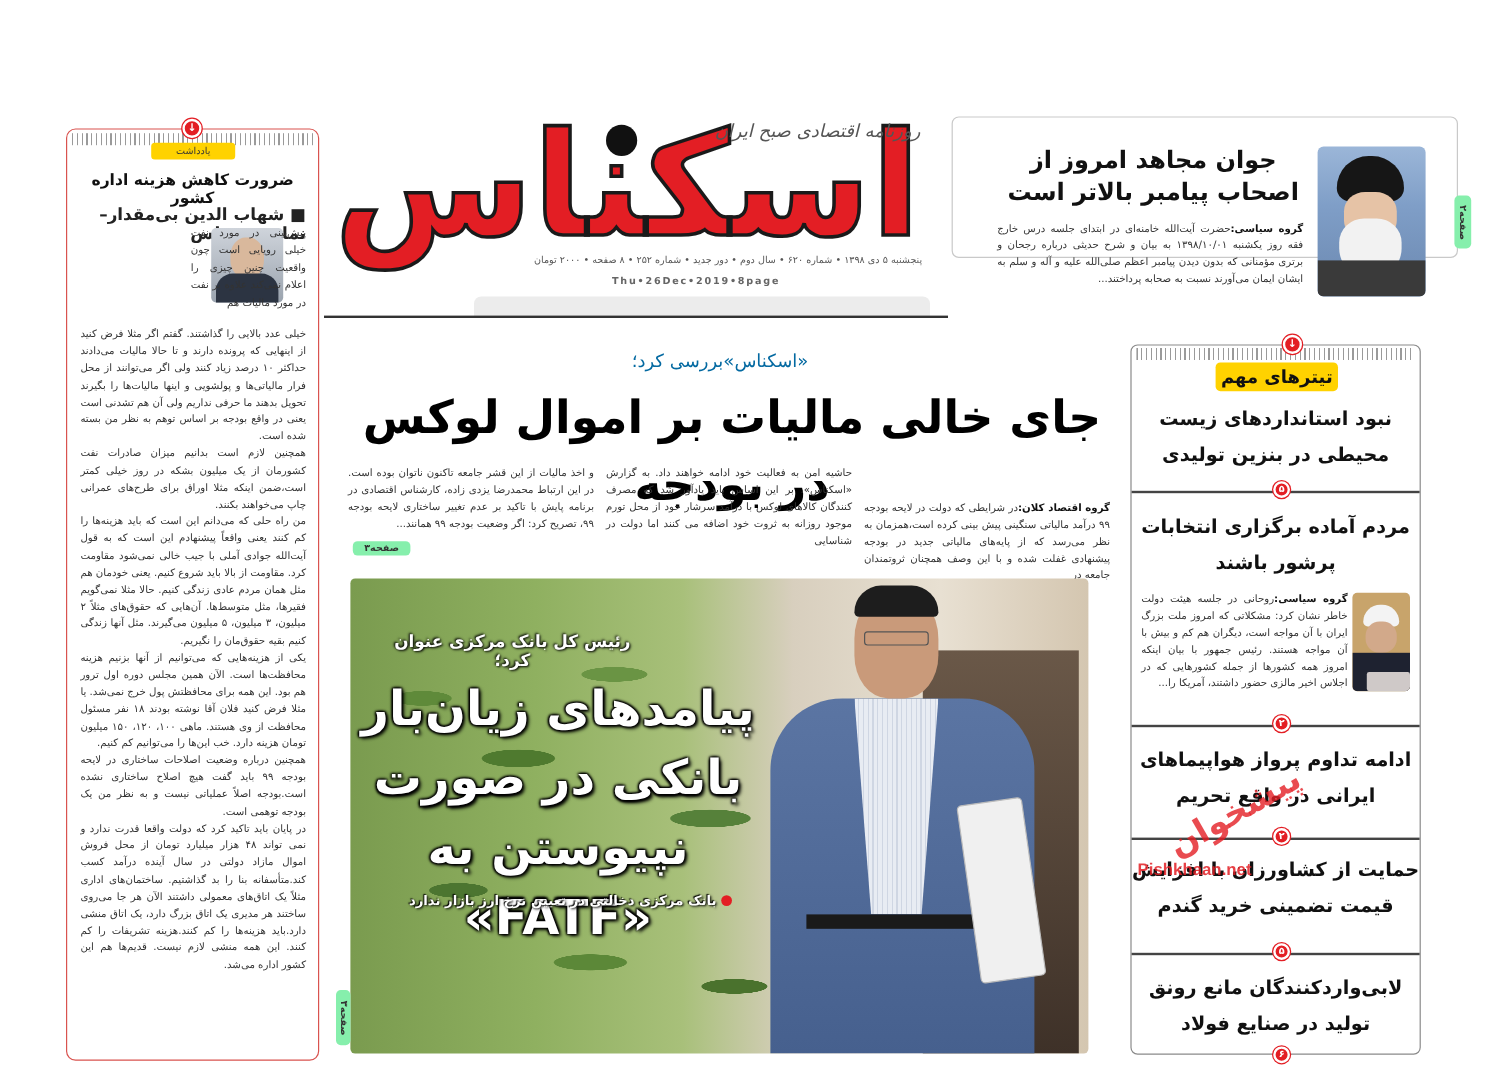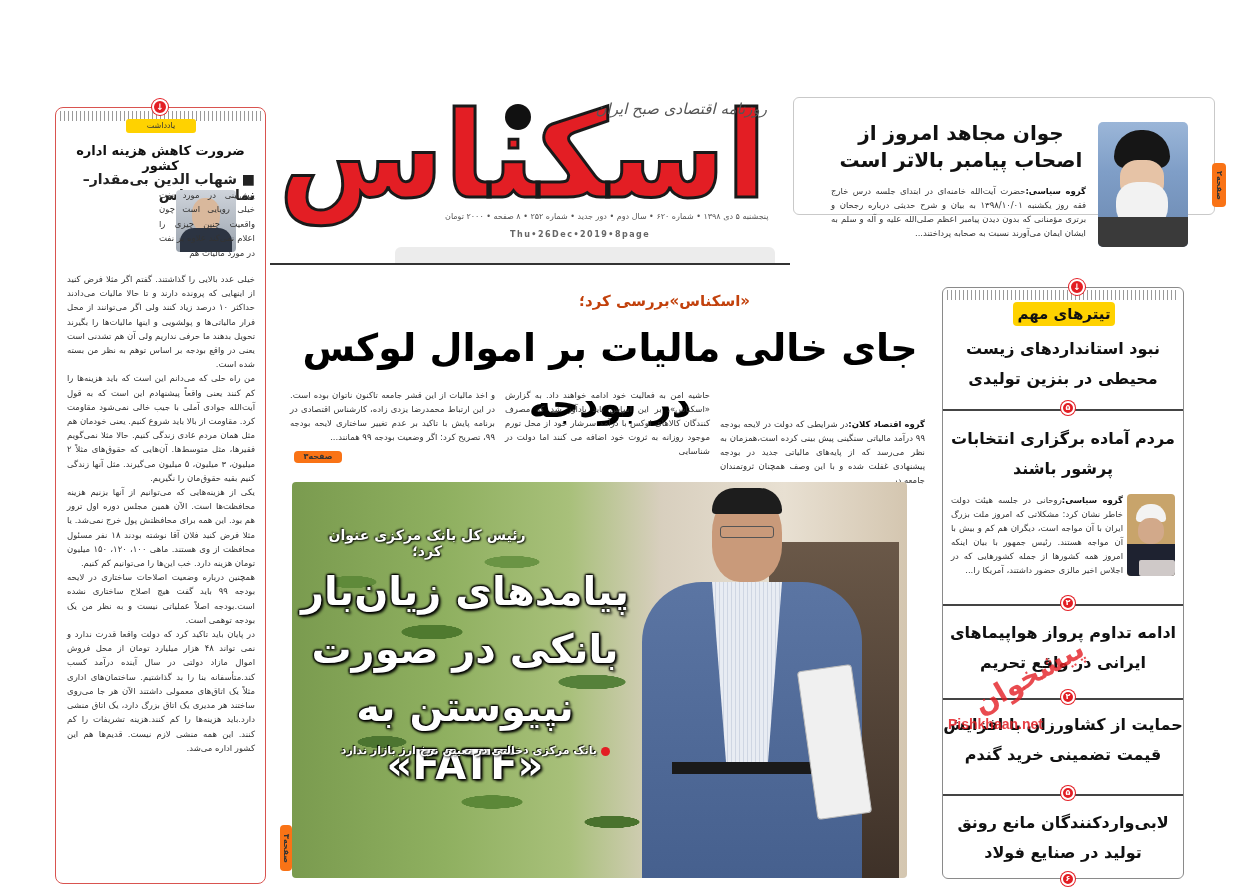--- a/index.html
+++ b/index.html
@@ -24,21 +24,21 @@
     .masthead-bar { position: absolute; left: 110px; top: 155px; width: 380px; height: 18px; background: #ececec; border-radius: 6px 6px 0 0; }
 
     
     .feature-box { left: 793px; top: 97px; width: 422px; height: 118px; border: 1px solid #c9c9c9; border-radius: 6px; background: #fff; }
     .feature-photo { position: absolute; right: 26px; top: 24px; width: 90px; height: 125px; border-radius: 5px; overflow: hidden;
       background: linear-gradient(180deg, #9bb6d8 0%, #7f9ec7 40%, #6b88b0 100%); }
     .feature-photo .turban { position: absolute; left: 16px; top: 8px; width: 56px; height: 38px; border-radius: 28px 28px 12px 12px; background: #161616; }
     .feature-photo .face { position: absolute; left: 22px; top: 38px; width: 44px; height: 40px; border-radius: 40%; background: #e6c3a6; }
     .feature-photo .beard { position: absolute; left: 18px; top: 60px; width: 52px; height: 50px; border-radius: 40% 40% 50% 50%; background: #f2f2f2; }
     .feature-photo .robe { position: absolute; left: 0; top: 95px; width: 90px; height: 30px; background: #3a3a3a; }
-    .page-tab-yellow { position: absolute; background: #f97316; color: #333; font-size: 8px; border-radius: 4px; text-align: center; font-weight: bold; }
+    .page-tab-yellow { position: absolute; background: #86efac; color: #333; font-size: 8px; border-radius: 4px; text-align: center; font-weight: bold; }
     .feature-tab { right: -12px; top: 65px; width: 14px; height: 44px; writing-mode: vertical-rl; line-height: 14px; }
     .feature-headline { position: absolute; right: 128px; top: 22px; width: 250px; text-align: center; font-weight: bold; font-size: 20px; line-height: 27px; color: #111; }
     .feature-body { position: absolute; right: 128px; top: 86px; width: 255px; font-size: 8.5px; line-height: 14px; color: #333; text-align: justify; }
     .feature-body b { color: #111; }
 
     
     .main-rule { left: 270px; top: 263px; width: 520px; height: 2px; background: #333; }
 
     
     .editorial { left: 55px; top: 107px; width: 211px; height: 777px; border: 1.5px solid #d9534f; border-radius: 8px; background: #fff; }
@@ -50,21 +50,21 @@
     .editorial-title { position: absolute; left: 0; right: 0; top: 35px; text-align: center; font-weight: bold; font-size: 13px; color: #111; }
     .editorial-byline { position: absolute; right: 10px; top: 63px; font-size: 14px; font-weight: bold; color: #222; }
     .editorial-photo { position: absolute; left: 120px; top: 82px; width: 60px; height: 62px; border-radius: 4px; overflow: hidden; background: linear-gradient(180deg,#cfd4db,#9aa3ae); }
     .editorial-photo .face { position: absolute; left: 16px; top: 8px; width: 28px; height: 34px; border-radius: 45%; background: #d9b89c; }
     .editorial-photo .body { position: absolute; left: 4px; top: 38px; width: 52px; height: 30px; border-radius: 14px 14px 0 0; background: #2c3442; }
     .editorial-intro { position: absolute; right: 10px; top: 80px; width: 96px; font-size: 8.5px; line-height: 14.4px; color: #333; text-align: justify; }
     .editorial-body { position: absolute; right: 10px; top: 152px; width: 188px; font-size: 8.5px; line-height: 14.2px; color: #333; text-align: justify; margin-top: 12px; }
     .editorial-body p { margin: 0; }
 
     
-    .kicker { left: 450px; top: 292px; width: 300px; text-align: right; font-weight: bold; font-size: 15px; color: #c2410c; }
+    .kicker { left: 450px; top: 292px; width: 300px; text-align: center; font-weight: normal; font-size: 15px; color: #0369a1; }
     .headline { left: 285px; top: 320px; width: 650px; text-align: center; font-weight: bold; font-size: 38px; line-height: 56px; color: #000; letter-spacing: -1px; }
     .lead-cols { left: 285px; top: 388px; width: 640px; height: 60px; }
     .lead-col { position: absolute; top: 0; width: 205px; font-size: 8.5px; line-height: 14px; color: #333; text-align: justify; }
     .lead-col b { color: #111; }
     .lead-col.c1 { right: 0; margin-top: 29px; }
     .lead-col.c2 { right: 215px; }
     .lead-col.c3 { right: 430px; }
     .page-ref-3 { left: 294px; top: 451px; width: 48px; height: 12px; font-size: 8px; line-height: 12px; }
 
     
@@ -149,20 +149,21 @@
   <div class="editorial-label">یادداشت</div>
   <div class="editorial-title">ضرورت کاهش هزینه اداره کشور</div>
   <div class="editorial-byline">■ شهاب الدین بی‌مقدار–نماینده مجلس</div>
   <div class="editorial-photo">
     <div class="face"></div>
     <div class="body"></div>
   </div>
   <div class="editorial-intro">پیش‌بینی در مورد نفت خیلی رویایی است چون واقعیت چنین چیزی را اعلام نمی‌کند علاوه بر نفت در مورد مالیات هم</div>
   <div class="editorial-body">
     <p>خیلی عدد بالایی را گذاشتند. گفتم اگر مثلا فرض کنید از اینهایی که پرونده دارند و تا حالا مالیات می‌دادند حداکثر ۱۰ درصد زیاد کنند ولی اگر می‌توانند از محل فرار مالیاتی‌ها و پولشویی و اینها مالیات‌ها را بگیرند تحویل بدهند ما حرفی نداریم ولی آن هم تشدنی است یعنی در واقع بودجه بر اساس توهم به نظر من بسته شده است.</p>
+    <p>همچنین لازم است بدانیم میزان صادرات نفت کشورمان از یک میلیون بشکه در روز خیلی کمتر است،ضمن اینکه مثلا اوراق برای طرح‌های عمرانی چاپ می‌خواهند بکنند.</p>
     <p>من راه حلی که می‌دانم این است که باید هزینه‌ها را کم کنند یعنی واقعاً پیشنهادم این است که به قول آیت‌الله جوادی آملی با جیب خالی نمی‌شود مقاومت کرد. مقاومت از بالا باید شروع کنیم. یعنی خودمان هم مثل همان مردم عادی زندگی کنیم. حالا مثلا نمی‌گویم فقیرها، مثل متوسط‌ها. آن‌هایی که حقوق‌های مثلاً ۲ میلیون، ۳ میلیون، ۵ میلیون می‌گیرند. مثل آنها زندگی کنیم بقیه حقوق‌مان را نگیریم.</p>
     <p>یکی از هزینه‌هایی که می‌توانیم از آنها بزنیم هزینه محافظت‌ها است. الآن همین مجلس دوره اول ترور هم بود. این همه برای محافظتش پول خرج نمی‌شد. یا مثلا فرض کنید فلان آقا نوشته بودند ۱۸ نفر مسئول محافظت از وی هستند. ماهی ۱۰۰، ۱۲۰، ۱۵۰ میلیون تومان هزینه دارد. خب این‌ها را می‌توانیم کم کنیم.</p>
     <p>همچنین درباره وضعیت اصلاحات ساختاری در لایحه بودجه ۹۹ باید گفت هیچ اصلاح ساختاری نشده است.بودجه اصلاً عملیاتی نیست و به نظر من یک بودجه توهمی است.</p>
     <p>در پایان باید تاکید کرد که دولت واقعا قدرت ندارد و نمی تواند ۴۸ هزار میلیارد تومان از محل فروش اموال مازاد دولتی در سال آینده درآمد کسب کند.متأسفانه بنا را بد گذاشتیم. ساختمان‌های اداری مثلاً یک اتاق‌های معمولی داشتند الآن هر جا می‌روی ساختند هر مدیری یک اتاق بزرگ دارد، یک اتاق منشی دارد.باید هزینه‌ها را کم کنند.هزینه تشریفات را کم کنند. این همه منشی لازم نیست. قدیم‌ها هم این کشور اداره می‌شد.</p>
   </div>
 </div>
 
 <div class="abs kicker">«اسکناس»بررسی کرد؛</div>
 <div class="abs headline">جای خالی مالیات بر اموال لوکس در بودجه</div>
 <div class="abs lead-cols">

